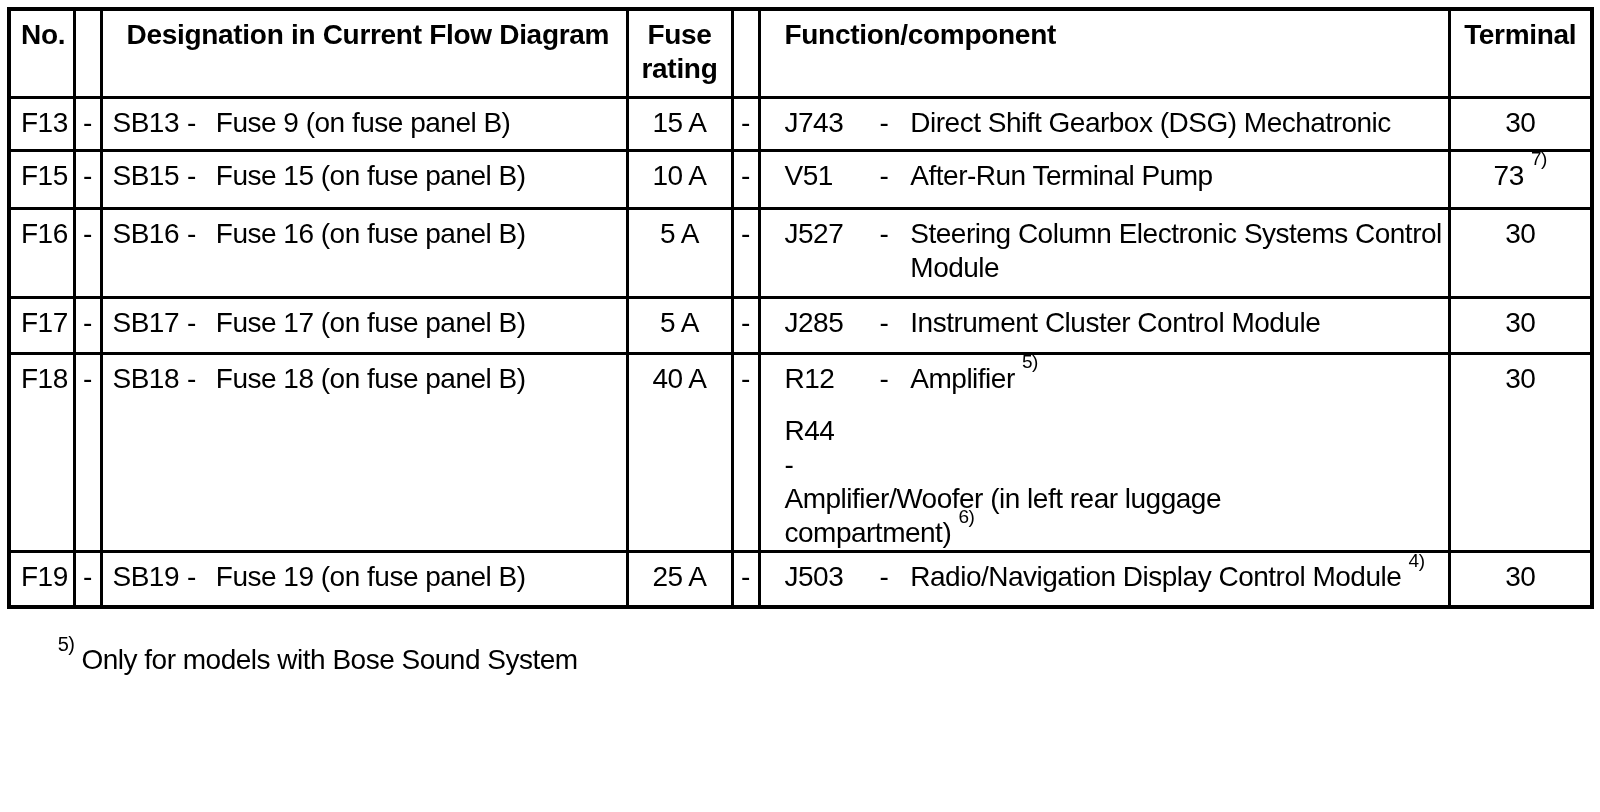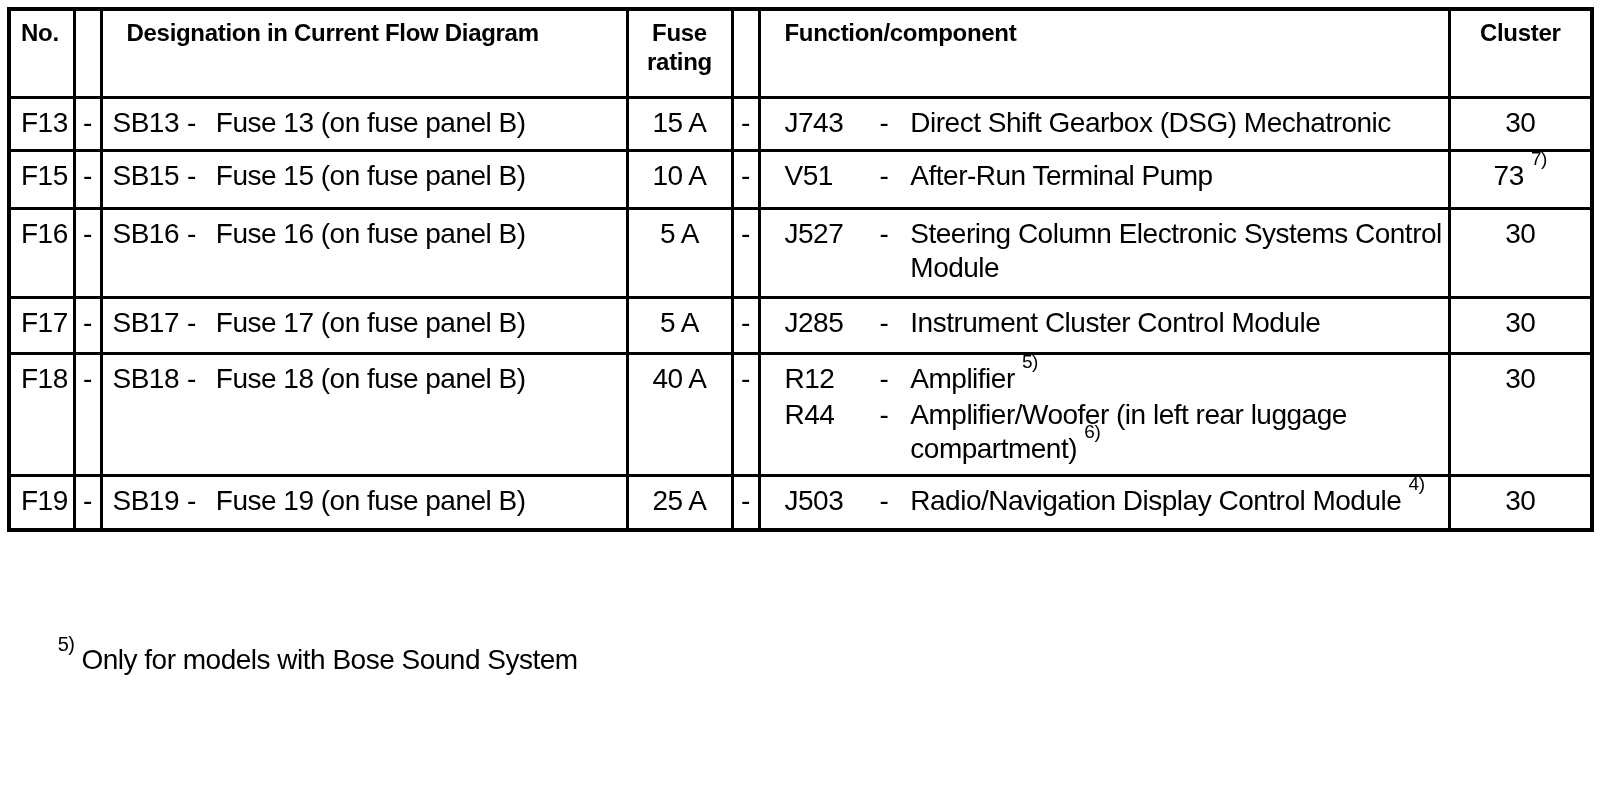--- a/index.html
+++ b/index.html
@@ -29,33 +29,33 @@
     border:3px solid #000;
     vertical-align:top;
     padding:7px 0 0 0;
     font-size:28px;
     line-height:1.22;
     letter-spacing:-0.5px;
     font-weight:400;
     overflow:hidden;
   }
   th{
-    font-size:24px;
+    font-size:28px;
     font-weight:700;
     letter-spacing:-0.3px;
     text-align:left;
   }
   .pl{padding-left:10px;}
   .pl2{padding-left:24px;}
   .ctr{text-align:center;margin-left:44px;}
   .pre{white-space:pre;}
 
   
   .entry{display:flex;align-items:flex-start;}
-  .entry + .entry{margin-top:2px;}
+  .entry + .entry{margin-top:18px;flex-direction:column;}
   .code{white-space:pre;flex:none;}
   .sep{flex:none;margin:0 20px 0 8px;}
   .code:empty,.sep:empty{display:none;}
   .fcode{width:95px;flex:none;white-space:pre;}
   .fsep{flex:none;margin-right:22px;}
   .desc{white-space:pre;}
   sup.s{
     font-size:19px;
     line-height:0;
     position:relative;top:-9px;
@@ -97,31 +97,31 @@
 
     <tbody>
         <tr style="height:88px;">
       <th class="pl">No.</th>
       <th></th>
       <th class="pl2">Designation in Current Flow Diagram</th>
       <th class="ctr pre">Fuse
 rating</th>
       <th></th>
       <th class="pl2">Function/component</th>
-      <th class="ctr">Cluster</th>
+      <th class="ctr">Terminal</th>
     </tr>
 
     <tr style="height:53px;">
       <td class="pl">F13</td>
       <td class="ctr">-</td>
       <td class="pl">
         <div class="entry">
           <span class="code">SB13</span>
               <span class="sep">-</span>
-              <span class="pre">Fuse 13 (on fuse panel B)</span>
+              <span class="pre">Fuse 9 (on fuse panel B)</span>
         </div>
       </td>
       <td class="ctr">15 A</td>
       <td class="ctr">-</td>
       <td class="pl2">
         <div class="entry">
           <span class="fcode">J743</span>
               <span class="fsep">-</span>
               <span class="desc"><span>Direct Shift Gearbox (DSG) Mechatronic</span></span>
         </div>

